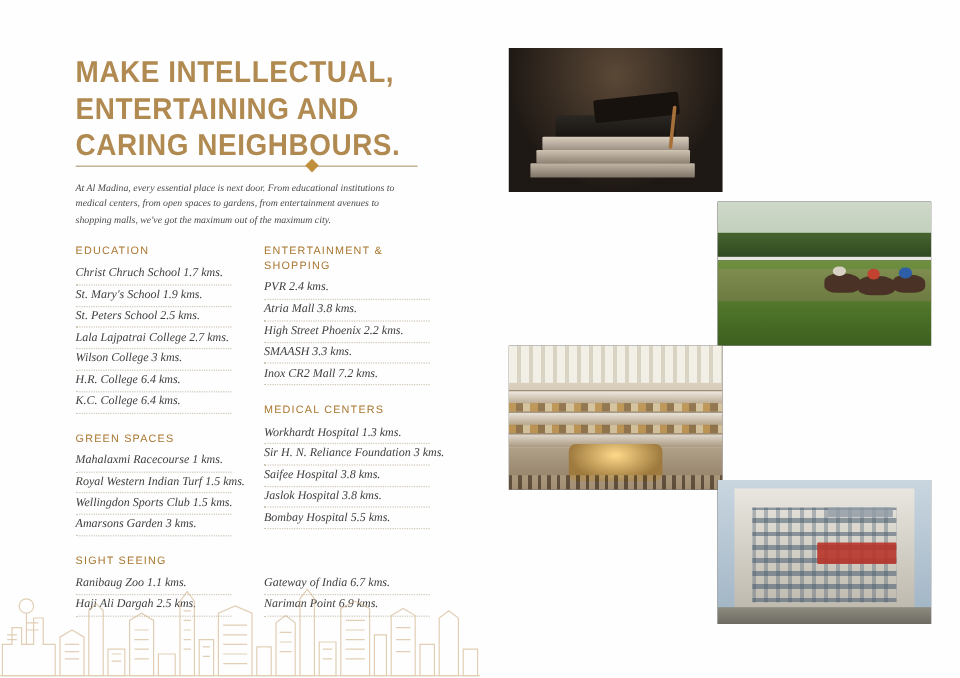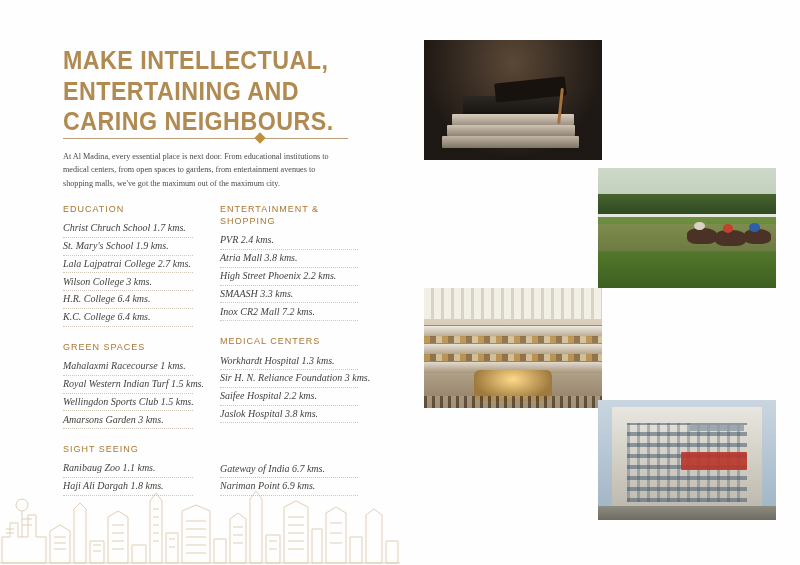--- a/index.html
+++ b/index.html
@@ -72,20 +72,21 @@
     background: #c08f3c;
     transform: rotate(45deg);
   }
 
   .intro {
     position: absolute;
     left: 63px;
     top: 150px;
     width: 280px;
     font-family: "Liberation Serif", serif;
+    font-style: italic;
     font-size: 8.2px;
     line-height: 1.62;
     color: #4a4a48;
   }
 
   
   .cols {
     position: absolute;
     left: 63px;
     top: 203px;
@@ -250,20 +251,21 @@
 
     <div class="cols">
 
       <div class="col-a">
 
         <div class="sec-block">
           <div class="sec-title">EDUCATION</div>
           <ul class="items">
             <li>Christ Chruch School 1.7 kms.</li>
             <li>St. Mary's School 1.9 kms.</li>
+            <li>St. Peters School 2.5 kms.</li>
             <li>Lala Lajpatrai College 2.7 kms.</li>
             <li>Wilson College 3 kms.</li>
             <li>H.R. College 6.4 kms.</li>
             <li>K.C. College 6.4 kms.</li>
           </ul>
         </div>
 
         <div class="sec-block">
           <div class="sec-title">GREEN SPACES</div>
           <ul class="items">
@@ -271,21 +273,21 @@
             <li>Royal Western Indian Turf 1.5 kms.</li>
             <li>Wellingdon Sports Club 1.5 kms.</li>
             <li>Amarsons Garden 3 kms.</li>
           </ul>
         </div>
 
         <div class="sec-block">
           <div class="sec-title">SIGHT SEEING</div>
           <ul class="items">
             <li>Ranibaug Zoo 1.1 kms.</li>
-            <li>Haji Ali Dargah 1.8 kms.</li>
+            <li>Haji Ali Dargah 2.5 kms.</li>
           </ul>
         </div>
 
       </div>
 
       <div class="col-b">
 
         <div class="sec-block">
           <div class="sec-title">ENTERTAINMENT &amp; SHOPPING</div>
           <ul class="items">
@@ -295,22 +297,23 @@
             <li>SMAASH 3.3 kms.</li>
             <li>Inox CR2 Mall 7.2 kms.</li>
           </ul>
         </div>
 
         <div class="sec-block">
           <div class="sec-title">MEDICAL CENTERS</div>
           <ul class="items">
             <li>Workhardt Hospital 1.3 kms.</li>
             <li>Sir H. N. Reliance Foundation 3 kms.</li>
-            <li>Saifee Hospital 2.2 kms.</li>
+            <li>Saifee Hospital 3.8 kms.</li>
             <li>Jaslok Hospital 3.8 kms.</li>
+            <li>Bombay Hospital  5.5 kms.</li>
           </ul>
         </div>
 
         <div style="height:23px"></div>
 
         <ul class="items">
           <li>Gateway of India 6.7 kms.</li>
           <li>Nariman Point 6.9 kms.</li>
         </ul>
 

